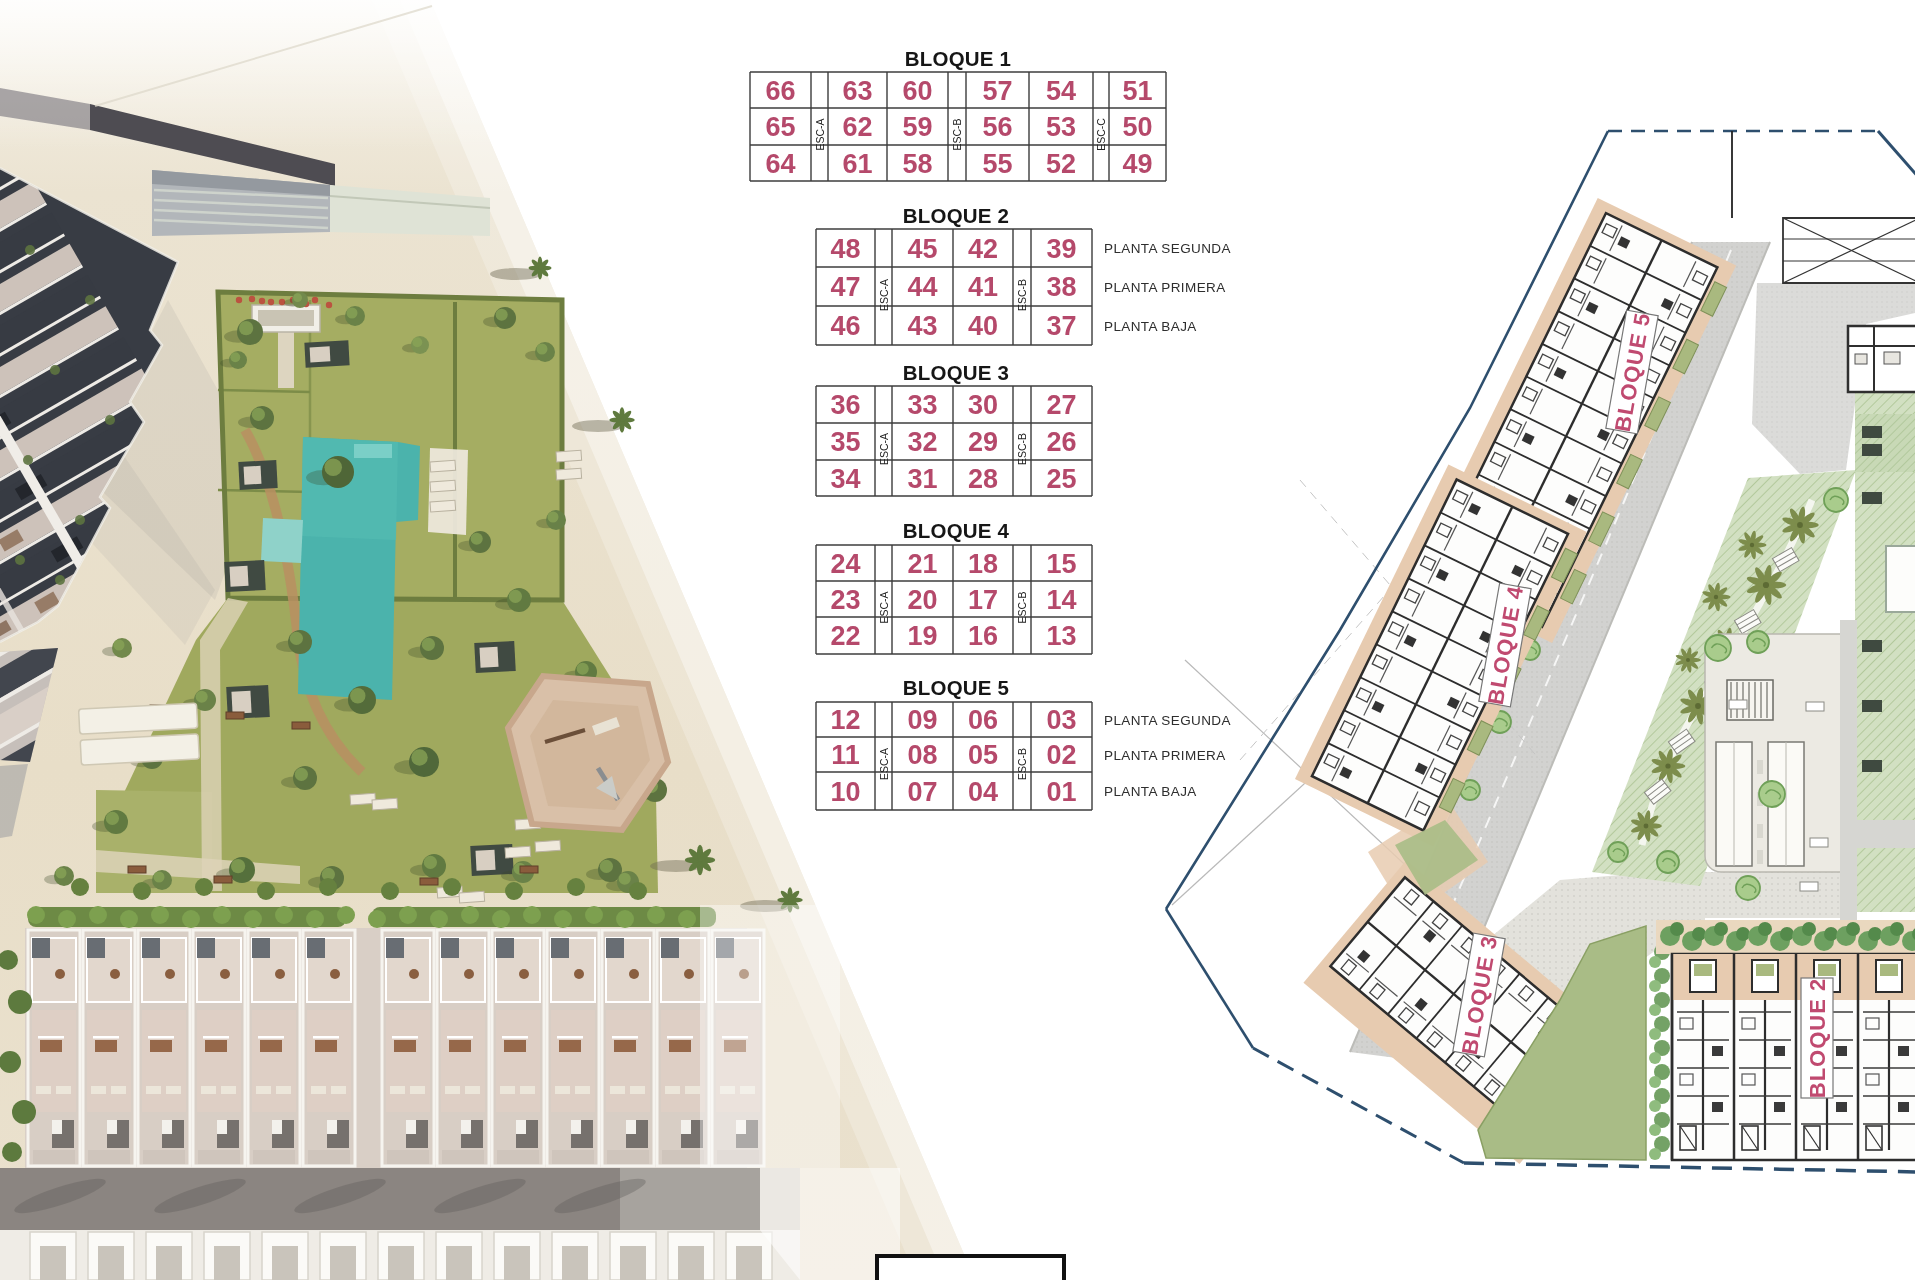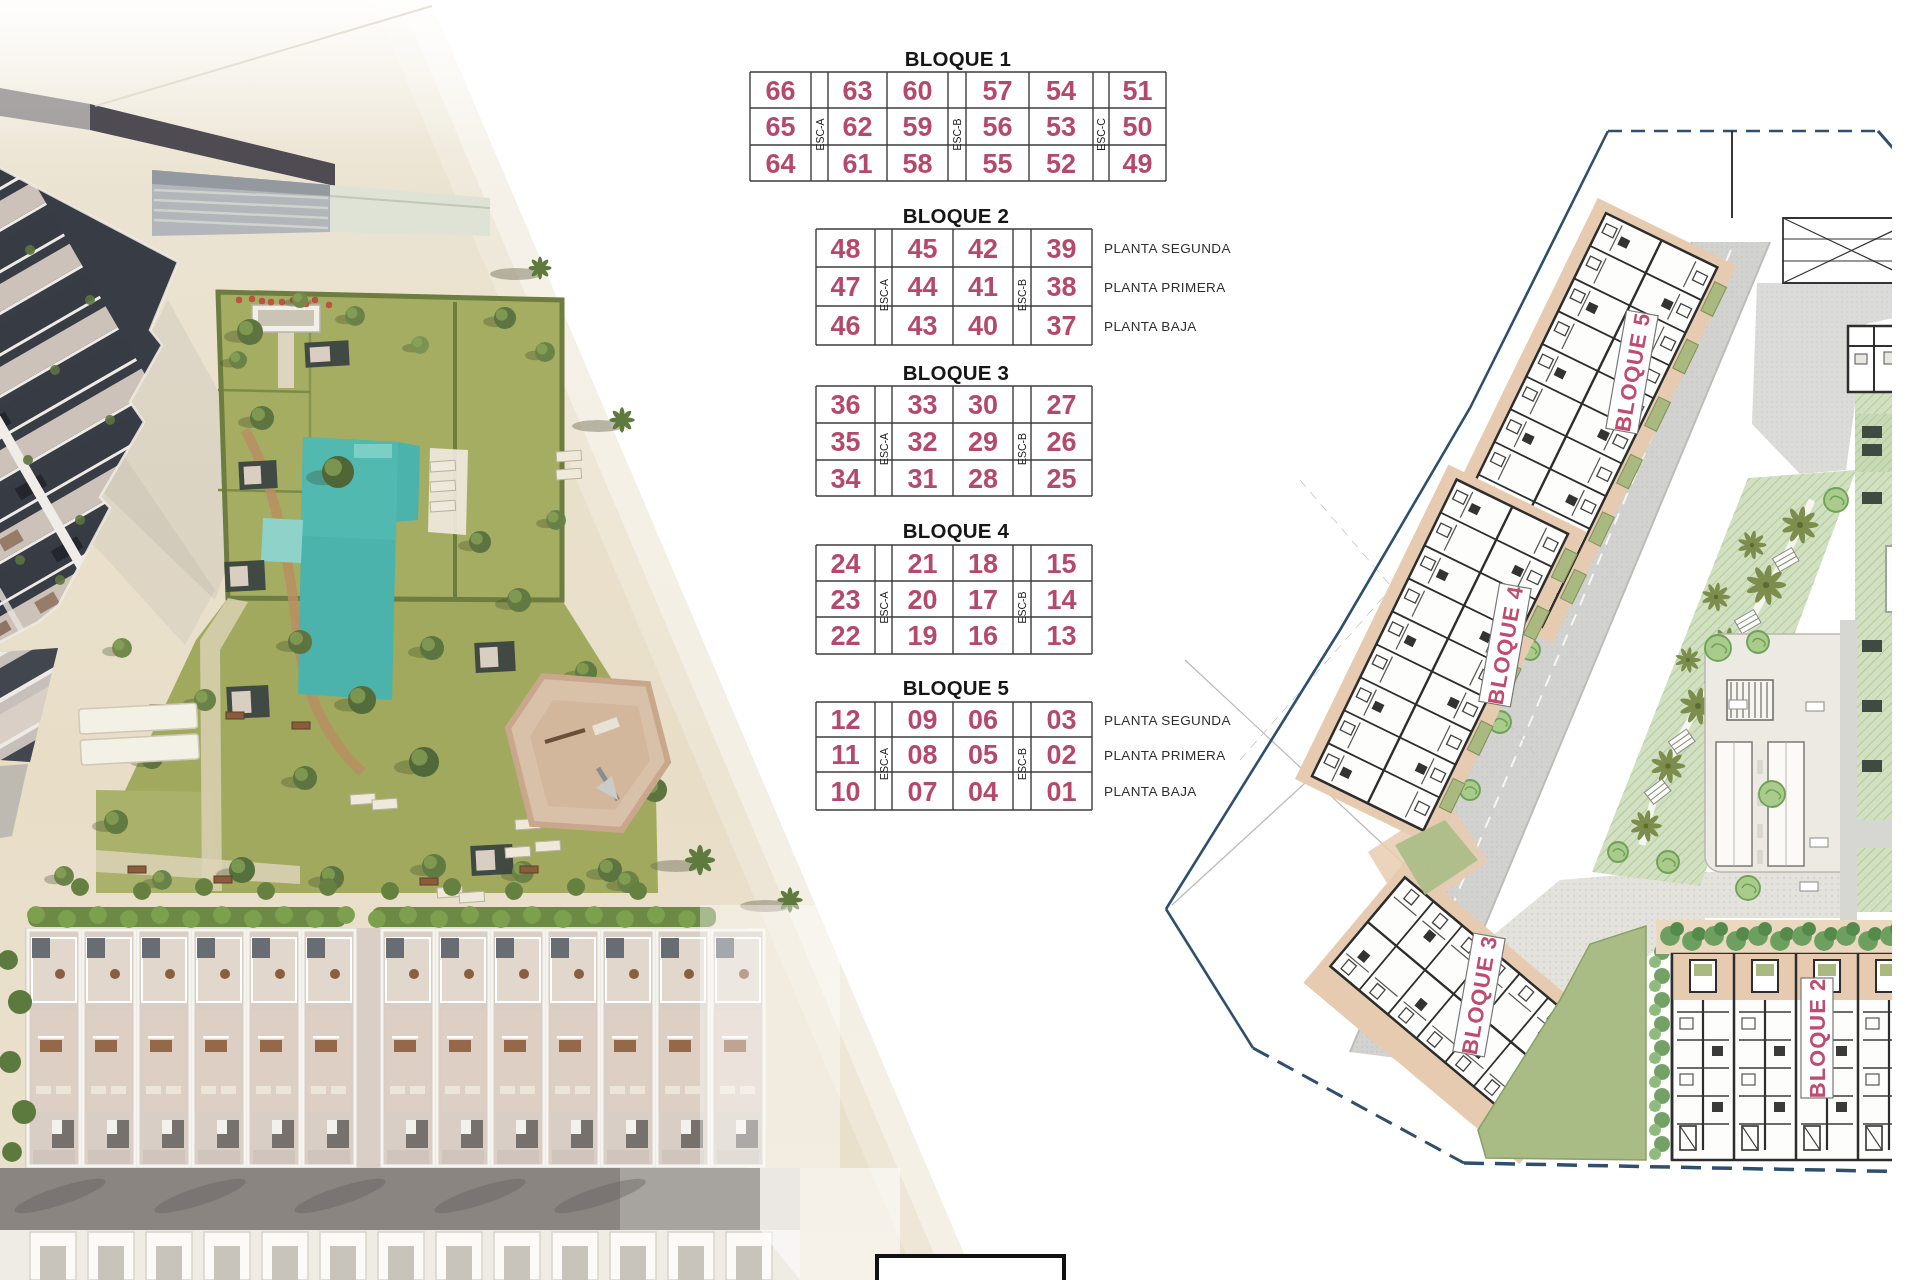--- a/index.html
+++ b/index.html
@@ -1,16 +1,16 @@
 <!DOCTYPE html>
 <html><head>
 <meta charset="utf-8">
 <style>
 html,body{margin:0;padding:0;background:#ffffff;}
-#page{position:relative;width:1892px;height:1280px;overflow:hidden;font-family:"Liberation Sans",sans-serif;background:#fff;}
+#page{position:relative;width:1892px;height:1280px;overflow:hidden;font-family:"Liberation Sans",sans-serif;background:#fff;padding-left:23px;}
 #page svg{position:absolute;top:0;left:0;}
 </style>
 </head>
 <body>
 <div id="page">
 <svg width="1920" height="1280" viewBox="0 0 1920 1280">
 
 <rect x="0" y="0" width="1920" height="1280" fill="#ffffff"></rect>
 
 <g>

